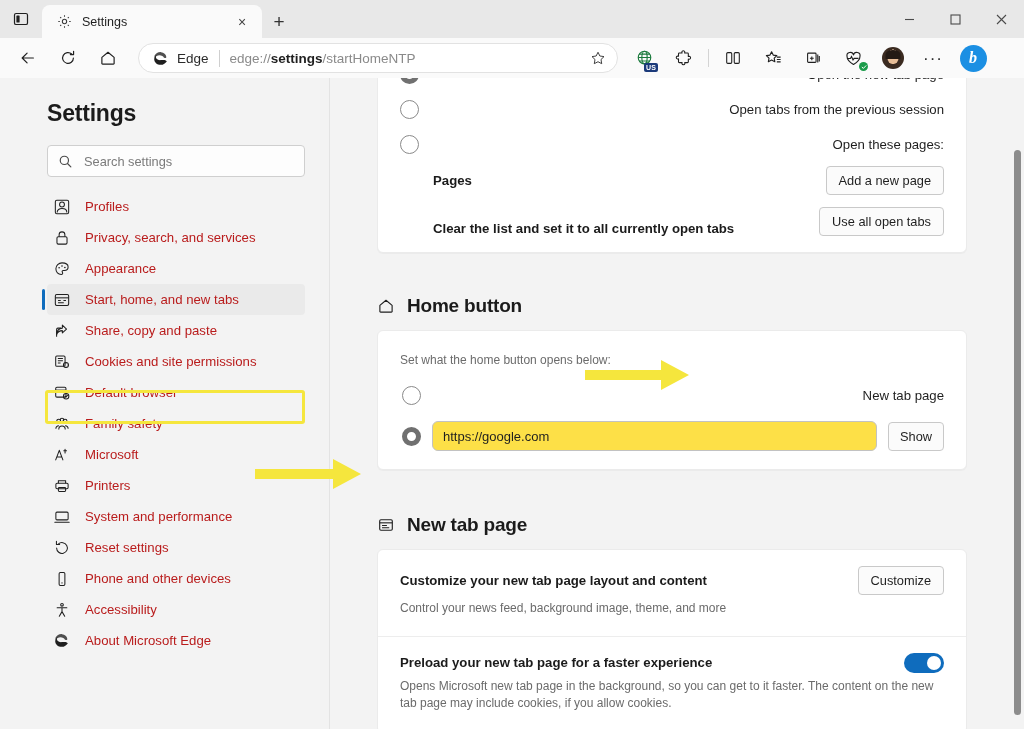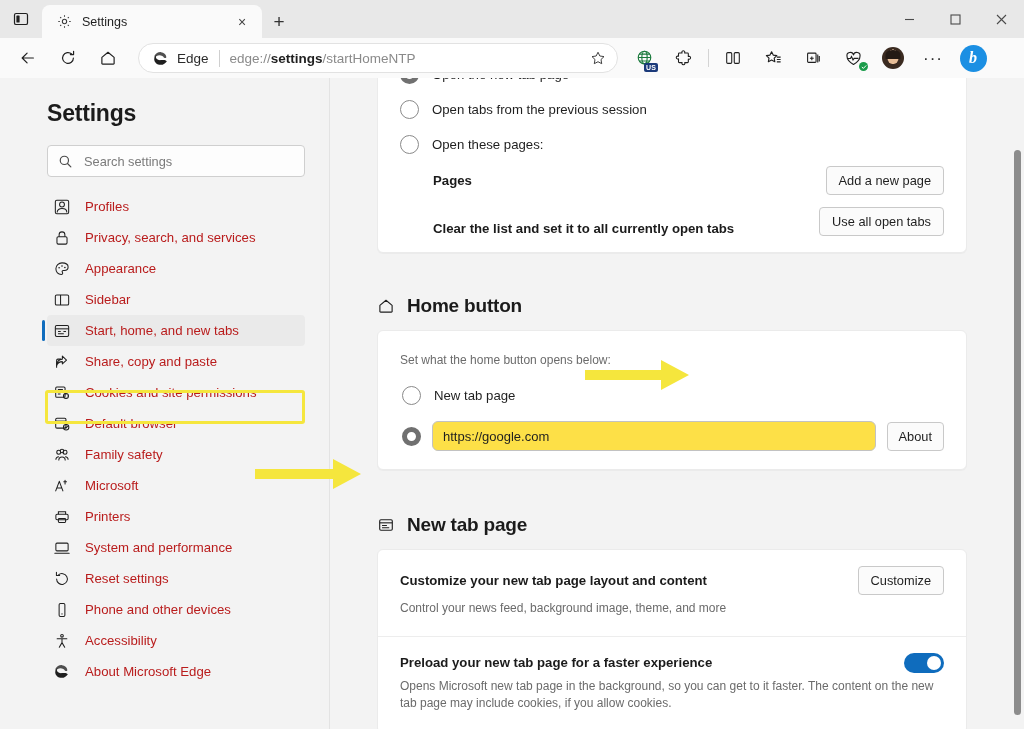--- a/index.html
+++ b/index.html
@@ -142,21 +142,21 @@
     box-shadow: 0 1px 1px rgba(0,0,0,.035);
   }
   .card-row { padding: 14px 22px; }
   .card-row.divided { border-top: 1px solid #ededed; }
 
   .radio {
     width: 19px; height: 19px; border-radius: 50%; border: 1.6px solid #8a8a8a;
     background: #fff; flex: none; position: relative;
   }
   .radio.checked-gray { border: 5.5px solid #707070; background: #fff; }
-  .radio-row { display: flex; align-items: center; gap: 13px; }
+  .radio-row { display: flex; align-items: center; gap: 13px; justify-content: space-between; }
   .radio-label { font-size: 13.2px; color: #1f1f1f; }
 
   .btn {
     border: 1px solid #c9c9c9; background: #fbfbfb; border-radius: 4px;
     font-size: 12.8px; color: #1f1f1f; padding: 6px 12px;
     font-family: "Liberation Sans", sans-serif; white-space: nowrap;
   }
 
   .section-head {
     display: flex; align-items: center; gap: 12px; margin: 0 0 13px 46px;
@@ -368,29 +368,20 @@
             <span class="nav-icon">
               <svg width="18" height="18" viewBox="0 0 20 20" fill="none" stroke="#1f1f1f" stroke-width="1.15">
                 <path d="M10 3.2c-3.8 0-6.8 2.9-6.8 6.6 0 3.5 2.5 6.3 6 6.3 1 0 1.6-.6 1.6-1.4 0-.9-.7-1.2-.7-1.9 0-.6.5-1.1 1.2-1.1h1.3c2.3 0 4.2-1.7 4.2-3.9 0-2.7-2.8-4.6-6.8-4.6z"></path>
                 <circle cx="6.8" cy="8.6" r=".9" fill="#1f1f1f" stroke="none"></circle>
                 <circle cx="10" cy="6.6" r=".9" fill="#1f1f1f" stroke="none"></circle>
                 <circle cx="13.2" cy="8.4" r=".9" fill="#1f1f1f" stroke="none"></circle>
               </svg>
             </span>
             <span class="nav-label">Appearance</span>
           </div>
-          <div class="nav-item">
-            <span class="nav-icon">
-              <svg width="18" height="18" viewBox="0 0 20 20" fill="none" stroke="#1f1f1f" stroke-width="1.15">
-                <rect x="2.6" y="4.4" width="14.8" height="11.2" rx="1.5"></rect>
-                <path d="M8.4 4.4v11.2"></path>
-              </svg>
-            </span>
-            <span class="nav-label">Sidebar</span>
-          </div>
           <div class="nav-item selected">
             <span class="nav-icon">
               <svg width="18" height="18" viewBox="0 0 20 20" fill="none" stroke="#1f1f1f" stroke-width="1.15">
                 <rect x="2.6" y="4" width="14.8" height="12" rx="1.5"></rect>
                 <path d="M2.6 7.6h14.8"></path>
                 <path d="M5.6 10.6h3M5.6 13h6.4M11.6 10.6h2.8"></path>
               </svg>
             </span>
             <span class="nav-label">Start, home, and new tabs</span>
           </div>
@@ -551,21 +542,21 @@
             <div class="row-sub">Set what the home button opens below:</div>
 
             <div class="radio-row" style="margin-top:17px;padding-left:2px;">
               <span class="radio"></span>
               <span class="radio-label">New tab page</span>
             </div>
 
             <div class="radio-row" style="margin-top:16px;padding-left:2px;gap:11px;">
               <span class="radio checked-gray"></span>
               <span class="url-input">https://google.com</span>
-              <button class="btn" style="padding:6px 11px;">About</button>
+              <button class="btn" style="padding:6px 11px;">Show</button>
             </div>
           </div>
         </div>
 
         <div class="section-head" style="margin-top:44px;">
           <span style="display:flex;">
             <svg width="18" height="18" viewBox="0 0 20 20" fill="none" stroke="#1f1f1f" stroke-width="1.25">
               <rect x="3" y="4.2" width="14" height="11.6" rx="1.4"></rect>
               <path d="M3 7.6h14"></path>
                 <path d="M5.6 10.6h5.4M5.6 13h8"></path>

